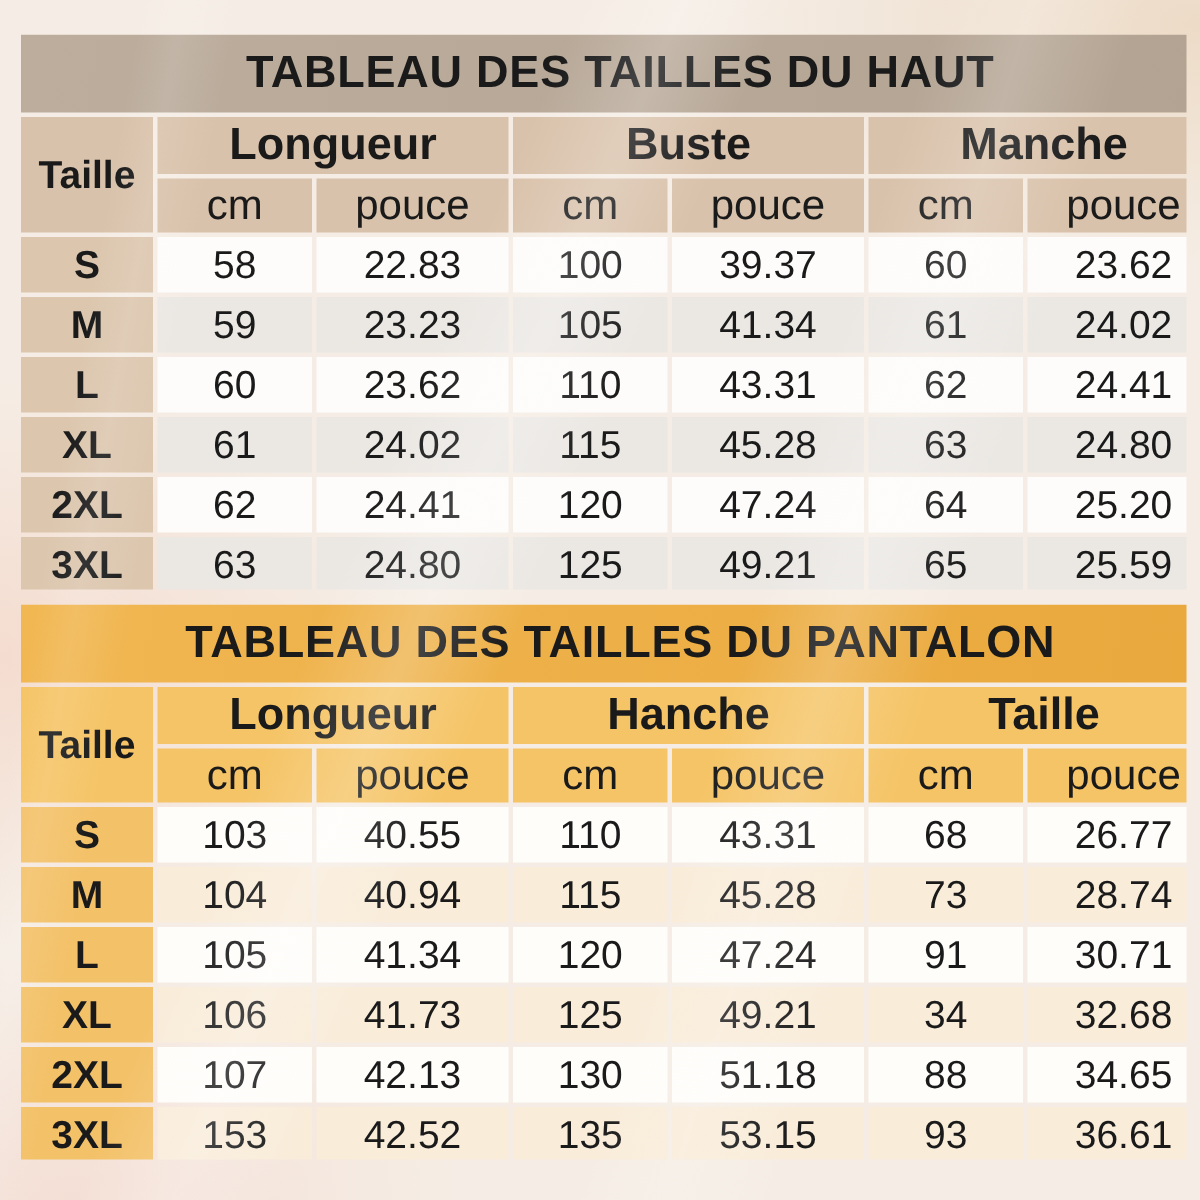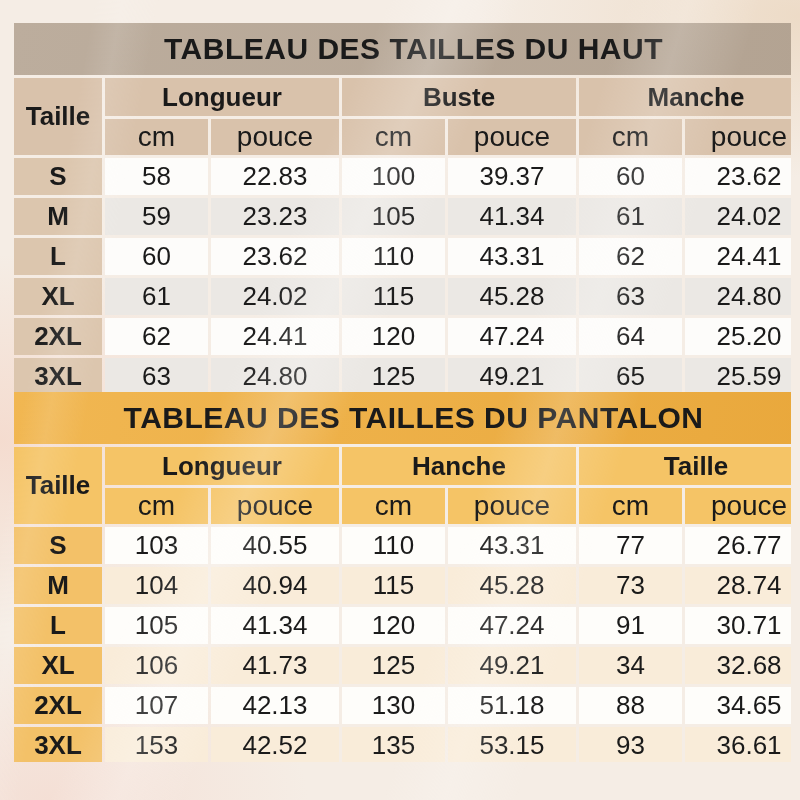--- a/index.html
+++ b/index.html
@@ -28,21 +28,21 @@
   }
 
   .tbl-wrap {
     position: absolute;
     left: 14px;
     width: 777px;
     height: 370px;
     overflow: hidden;
   }
   #t0 { top: 23px; }
-  #t1 { top: 392px; }
+  #t1 { top: 403px; }
 
   table.size-table {
     border-collapse: separate;
     border-spacing: 3px;
     table-layout: fixed;
     width: 783px;
     margin: -3px;
     color: var(--text, #1a1a1a);
   }
 
@@ -60,21 +60,21 @@
     letter-spacing: 0.5px;
   }
   .size-head {
     background: var(--head);
     font-size: 26px;
     font-weight: bold;
   }
   .group-cell {
     height: 38px;
     background: var(--head);
-    font-size: 26px;
+    font-size: 30px;
     font-weight: bold;
   }
   .sub-cell {
     height: 36px;
     background: var(--head);
     font-size: 28px;
     font-weight: normal;
   }
   .size-cell {
     height: 37px;
@@ -214,21 +214,21 @@
           <th class="sub-cell">pouce</th>
         </tr>
       </thead>
       <tbody>
           <tr>
             <td class="size-cell">S</td>
             <td class="data-cell">103</td>
             <td class="data-cell">40.55</td>
             <td class="data-cell">110</td>
             <td class="data-cell">43.31</td>
-            <td class="data-cell">77</td>
+            <td class="data-cell">68</td>
             <td class="data-cell">26.77</td>
           </tr>
           <tr>
             <td class="size-cell">M</td>
             <td class="data-cell">104</td>
             <td class="data-cell">40.94</td>
             <td class="data-cell">115</td>
             <td class="data-cell">45.28</td>
             <td class="data-cell">73</td>
             <td class="data-cell">28.74</td>

